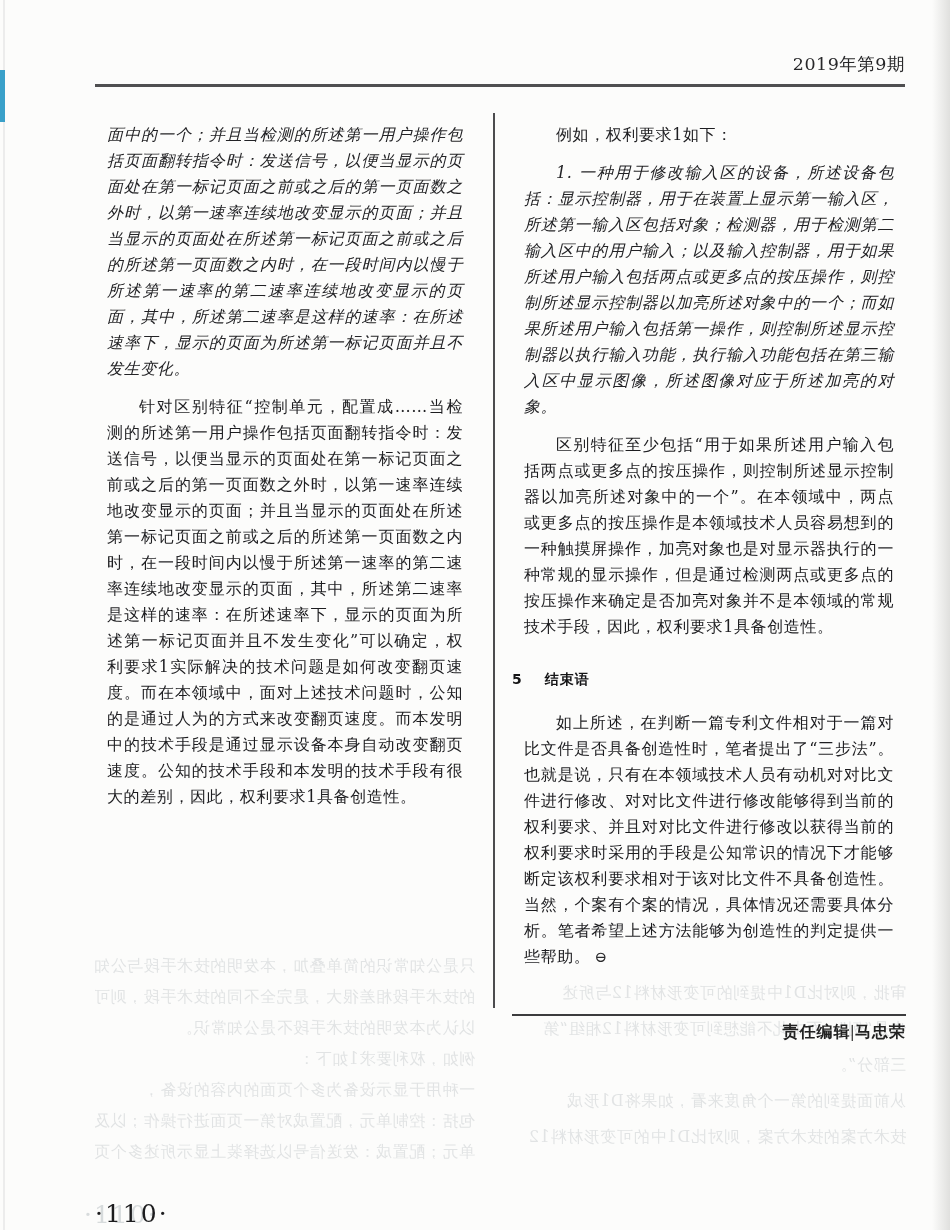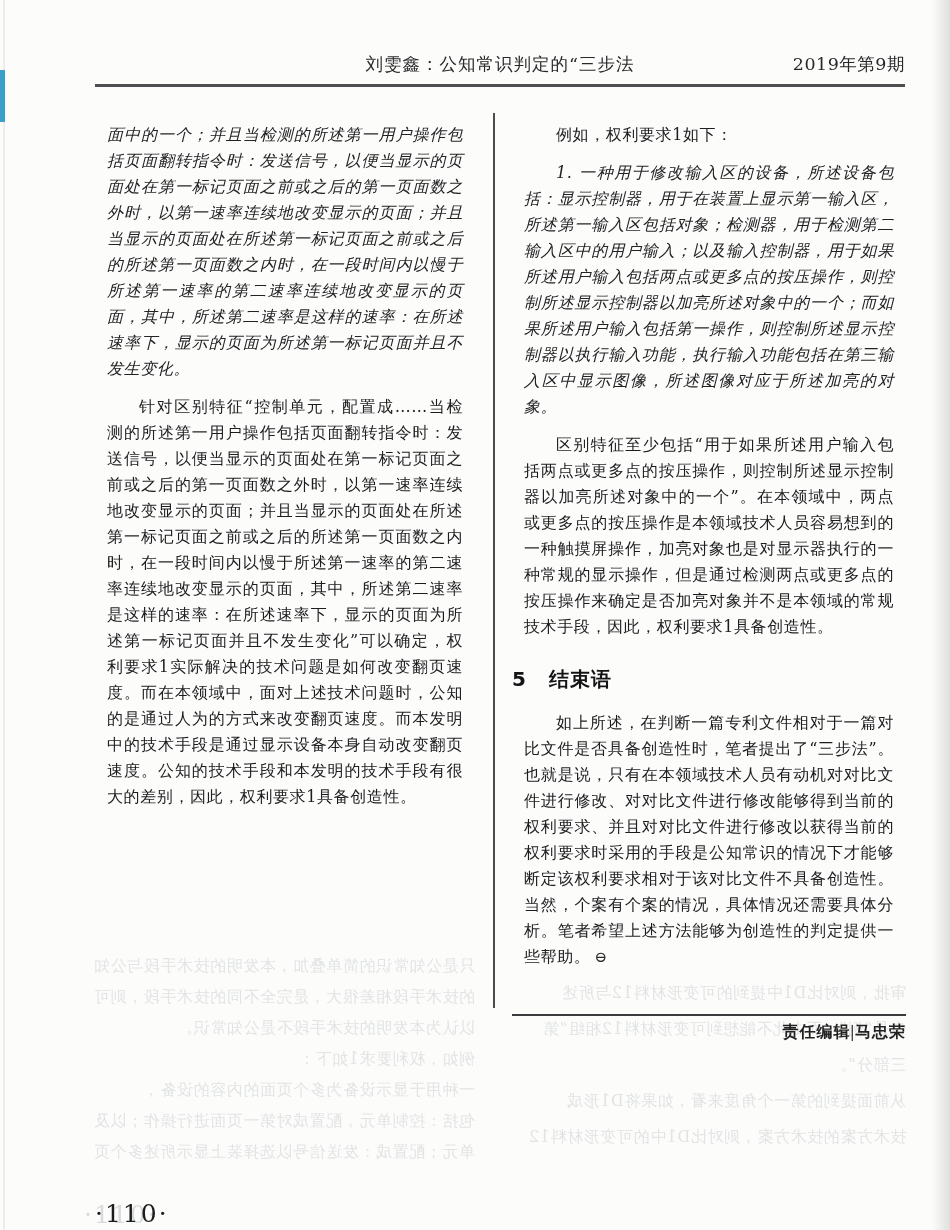--- a/index.html
+++ b/index.html
@@ -24,21 +24,21 @@
   .col{position:absolute;top:110px;}
   .col-left{left:95px;width:380px;}
   .col-right{left:512px;width:394px;}
   .col-divider{position:absolute;left:493px;top:113px;width:2px;height:895px;background:#4c4c4e;}
   p.body-par{margin:12px;font-size:16px;line-height:26px;letter-spacing:.6px;
     text-align:justify;color:#1d1d20;}
   p.indent{text-indent:2em;}
   p.kai{font-style:italic;color:#232326;}
   
   .section-heading{margin:24px 0 16px 0;font-family:"DejaVu Sans", sans-serif;
-    font-weight:bold;font-size:20px;line-height:30px;color:#141416;letter-spacing:1px;}
+    font-weight:bold;font-size:14px;line-height:30px;color:#141416;letter-spacing:1px;}
   .section-heading .num{margin-right:22px;}
   .end-mark{font-style:normal;font-size:15px;color:#2a2a2c;margin-left:4px;letter-spacing:0;}
   
   .editor-rule{margin-top:44px;width:100%;height:2px;background:#3c3c3e;}
   .editor-credit{margin-top:6px;text-align:right;font-family:Liberation Serif, serif;
     font-weight:bold;font-size:16px;color:#222;letter-spacing:1px;}
   
   .bleed{position:absolute;transform:scaleX(-1);opacity:.20;color:#79838b;
     filter:blur(.4px);pointer-events:none;}
   .bleed div{font-size:16px;letter-spacing:.6px;white-space:nowrap;overflow:hidden;}
@@ -52,21 +52,20 @@
 </style>
 </head>
 <body>
 
 <div class="page">
 
   <div class="scan-edge"></div>
   <div class="scan-edge-left"></div>
   <div class="edge-tab"></div>
 
-  <div class="header-title">刘雯鑫：公知常识判定的“三步法</div>
   <div class="header-issue">2019年第9期</div>
   <div class="header-rule"></div>
 
   <div class="bleed bleed-left">
     <div>只是公知常识的简单叠加，本发明的技术手段与公知</div>
     <div>的技术手段相差很大，是完全不同的技术手段，则可</div>
     <div>以认为本发明的技术手段不是公知常识。</div>
     <div>例如，权利要求1如下：</div>
     <div>一种用于显示设备为多个页面的内容的设备，</div>
     <div>包括：控制单元，配置成对第一页面进行操作；以及</div>

